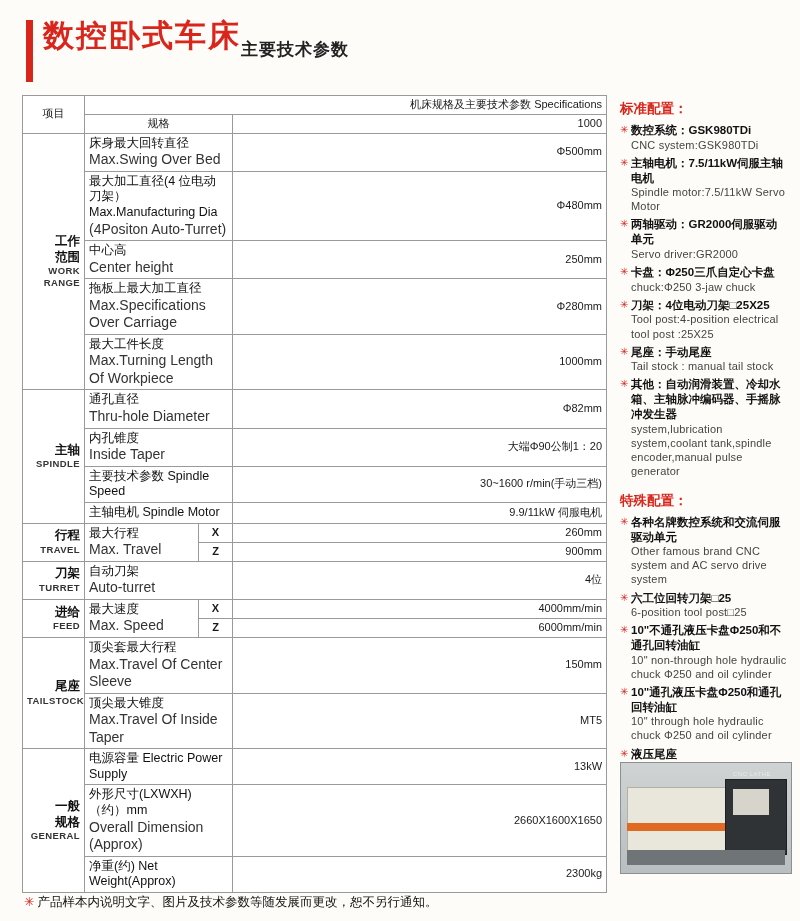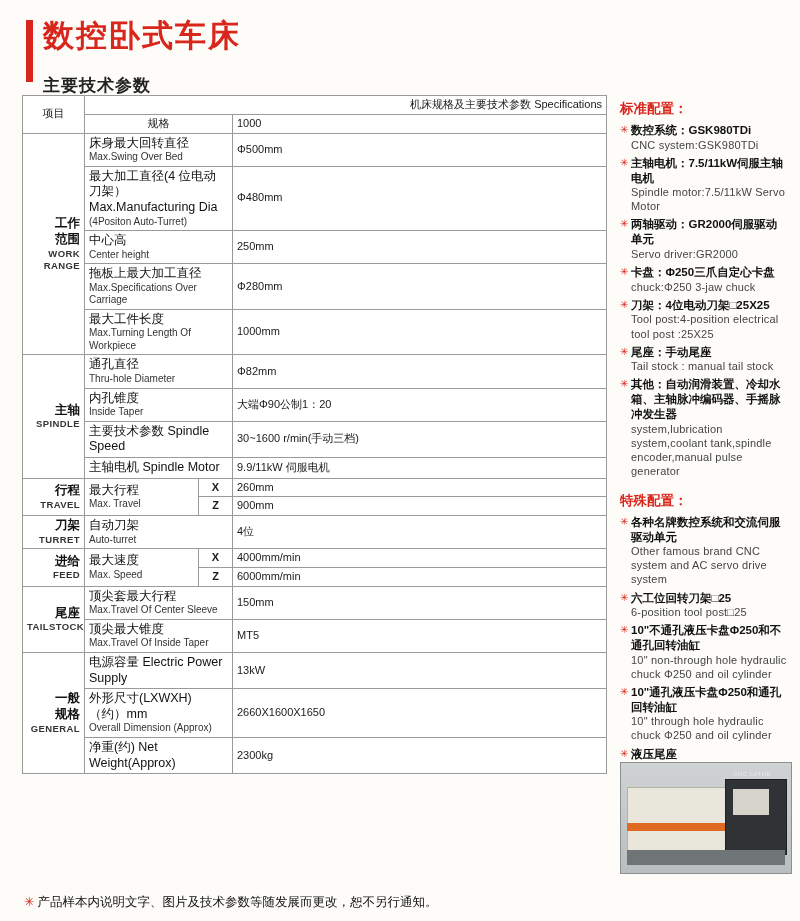--- a/index.html
+++ b/index.html
@@ -32,21 +32,21 @@
   }
   .header-bar {
     width: 7px;
     height: 62px;
     background: #d9261c;
     margin-right: 10px;
     margin-top: 2px;
   }
   .header-texts {
     display: flex;
-    flex-direction: column;
+    flex-direction: row;
     justify-content: flex-start;
   }
   .title-main {
     font-size: 31px;
     font-weight: bold;
     color: #d9261c;
     letter-spacing: 2px;
     line-height: 36px;
   }
   .title-sub {
@@ -73,39 +73,39 @@
     padding: 2px 4px;
     vertical-align: middle;
     line-height: 1.25;
   }
   .cn {
     font-size: 12.5px;
     color: #111;
     display: block;
   }
   .en {
-    font-size: 10px;
+    font-size: 14px;
     color: #333;
     display: block;
   }
   .grp {
     text-align: right;
     font-size: 13px;
     font-weight: bold;
   }
   .grp .en {
     font-size: 9.5px;
     font-weight: bold;
     letter-spacing: 0.4px;
   }
   .center {
     text-align: center;
   }
   .val {
-    text-align: left;
+    text-align: right;
     font-size: 12px;
   }
   .hdr-span {
     text-align: right;
     font-size: 13px;
     padding: 5px 0;
   }
   .hdr-item {
     text-align: center;
     font-size: 13px;

